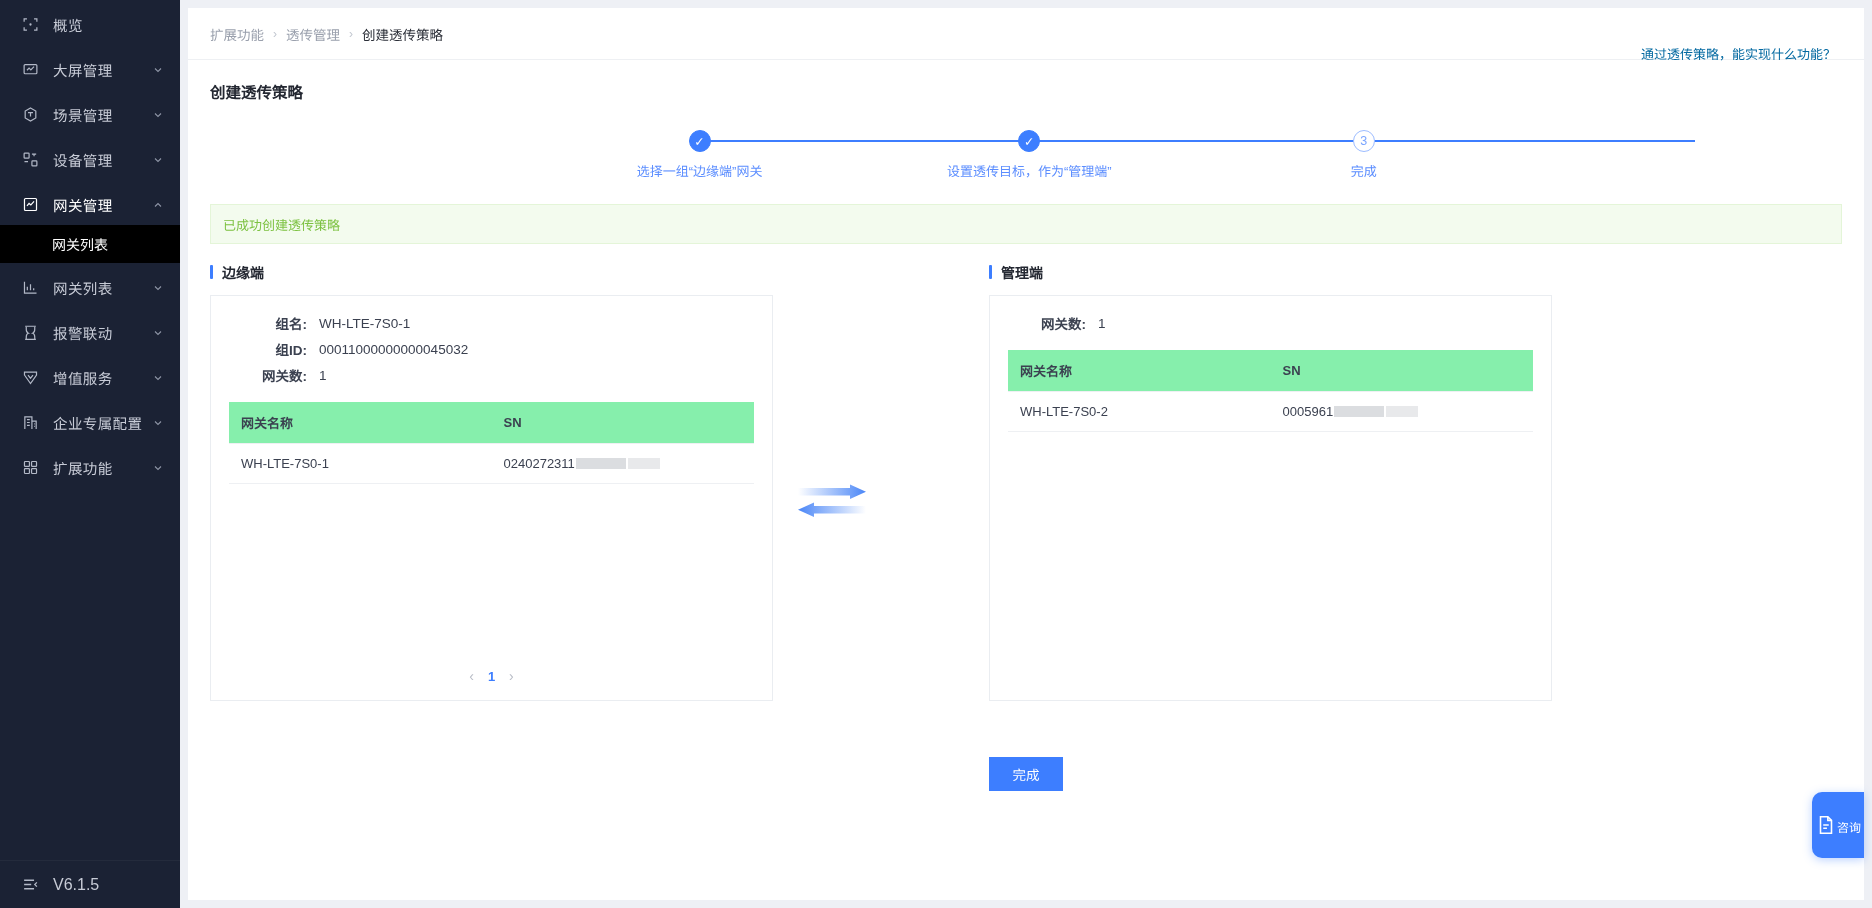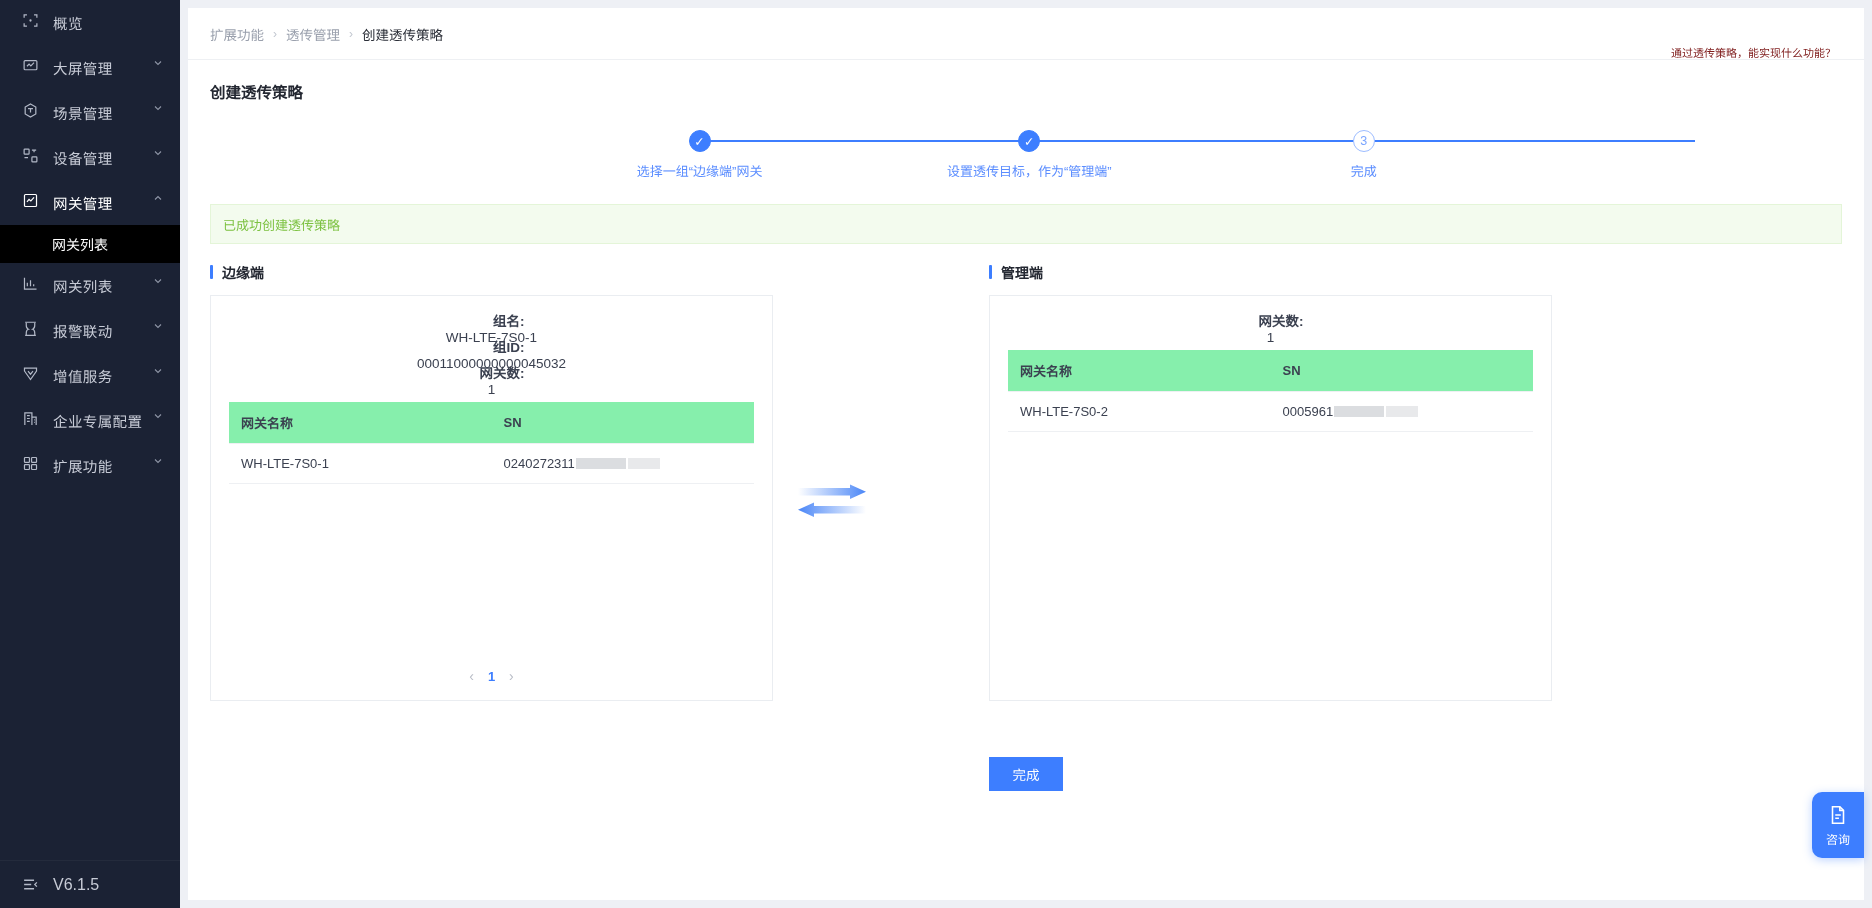--- a/index.html
+++ b/index.html
@@ -16,22 +16,22 @@
   .sidebar {
     width: 180px; height: 908px;
     background: #1b2234;
     display: flex; flex-direction: column;
     flex: 0 0 180px;
     position: relative;
   }
   .side-scroll { flex: 1 1 auto; padding-top: 0; overflow: hidden; }
   .nav-item {
     height: 45px;
-    display: flex; align-items: flex-start;
-    padding: 12px 16px 0 22px;
+    display: flex; align-items: center;
+    padding: 4px 16px 0 22px;
     color: #c7cbd6;
     font-size: 14.5px;
     cursor: pointer;
     position: relative;
     user-select: none;
   }
   .nav-item .nav-ico {
     width: 17px; height: 17px;
     margin-right: 14px;
     display: flex; align-items: center; justify-content: center;
@@ -93,21 +93,21 @@
   .breadcrumb .sep { color: #c2c7d0; margin: 0 9px; font-size: 12px; }
 
   .title-row {
     display: flex; align-items: flex-start; justify-content: space-between;
     padding: 10px 22px 0 22px;
     position: relative;
   }
   .page-title { font-size: 15.5px; font-weight: bold; color: #242832; padding-top: 10px; }
   .help-link {
     position: absolute; right: 28px; top: -16px;
-    font-size: 11px; color: #7f1d1d; cursor: pointer;
+    font-size: 13px; color: #0369a1; cursor: pointer;
   }
 
   
   .steps {
     margin: 28px 22px 0 22px;
     position: relative;
     height: 58px;
   }
   .steps-inner { position: relative; height: 58px; }
   .step {
@@ -162,21 +162,21 @@
     width: 3px; height: 14px; background: #3d7eff; margin-right: 9px; border-radius: 1px;
   }
   .card {
     border: 1px solid #eaedf1;
     background: #fff;
     padding: 14px 18px 0 18px;
     position: relative;
   }
   .card.left { height: 406px; }
   .card.right { height: 406px; }
-  .kv { display: flex; align-items: center; height: 26px; margin-bottom: 0; flex-direction: column; }
+  .kv { display: flex; align-items: center; height: 26px; margin-bottom: 0; }
   .kv + .kv { margin-top: 0; }
   .kv .k {
     width: 78px; text-align: right; color: #3b4150; font-size: 13.5px; font-weight: bold;
     margin-right: 12px; white-space: nowrap;
   }
   .kv .v { color: #3b4150; font-size: 13.5px; }
 
   .tbl { width: 100%; border-collapse: collapse; margin-top: 14px; }
   .tbl th {
     text-align: left; background: #86efac;
@@ -223,24 +223,25 @@
     font-size: 13.5px; border: none; cursor: pointer;
     font-family: inherit;
   }
 
   
   .float-help {
     position: absolute; right: 0px; bottom: 42px;
     width: 52px; height: 66px;
     background: #3d7eff;
     border-radius: 10px 0 0 10px;
-    display: flex; flex-direction: column;
+    display: flex; 
     align-items: center; justify-content: center;
     color: #fff; cursor: pointer;
     box-shadow: 0 2px 10px rgba(61,126,255,0.35);
+    font-family: Liberation Mono, monospace;
   }
   .float-help svg { width: 22px; height: 22px; display: block; }
   .float-help .flabel { font-size: 12px; margin-top: 4px; }
 </style>
 </head>
 <body>
 
 <div class="app">
 
   <nav class="sidebar">

